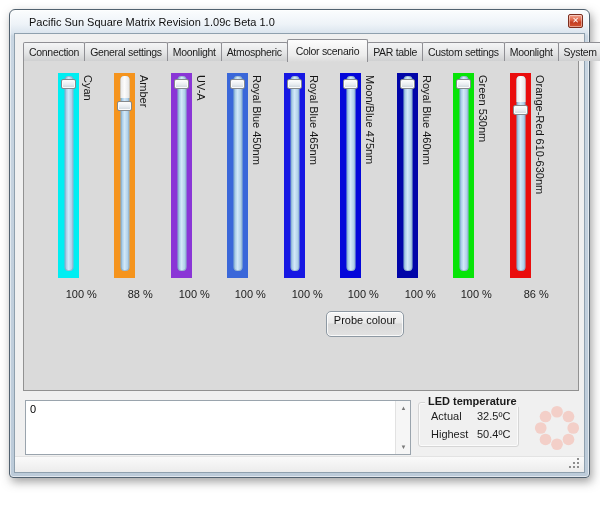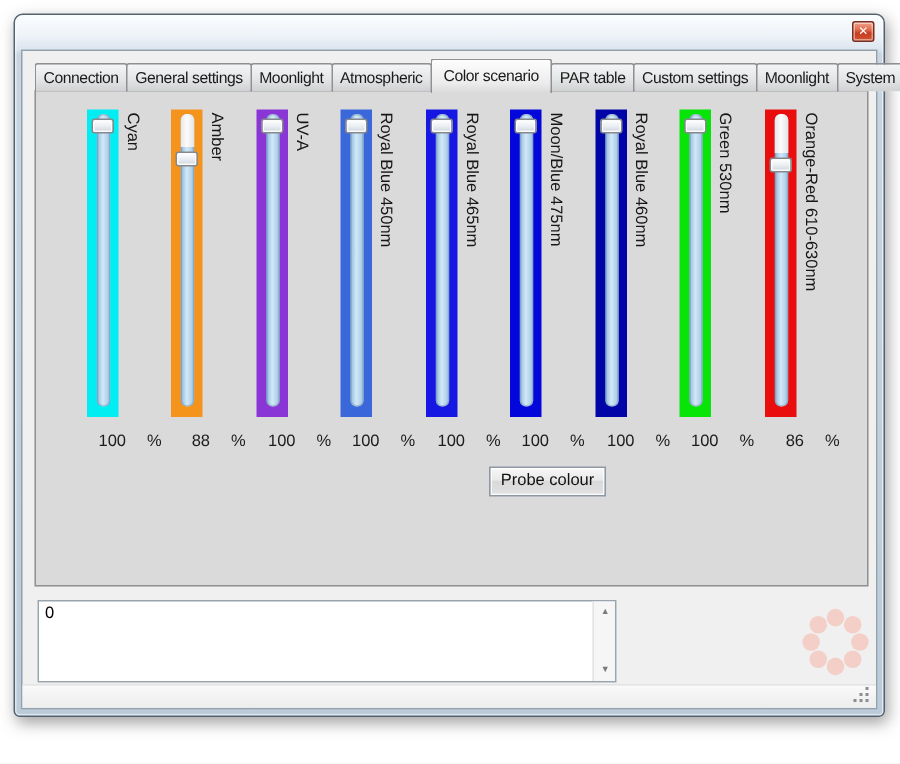--- a/index.html
+++ b/index.html
@@ -37,26 +37,26 @@
   .track{position:absolute;left:50%;transform:translateX(-50%);top:3px;bottom:7px;width:9px;
     border-radius:4px;background:linear-gradient(90deg,#8db9dd,#d2e8f8 45%,#9ec3e1);
     box-shadow:inset 0 0 0 1px rgba(90,120,150,.35);cursor:pointer;}
   .track-empty{position:absolute;left:0;top:0;width:100%;height:0;border-radius:4px 4px 0 0;
     background:linear-gradient(90deg,#e8e8e8,#fcfcfc 45%,#e4e4e4);}
   .thumb{position:absolute;left:50%;transform:translateX(-50%);top:3px;width:15px;height:10px;
     background:linear-gradient(#ffffff,#e9edf1 55%,#ccd4da);border:1px solid #85898d;
     border-radius:2px;box-shadow:inset 0 0 0 1px #fbfbfb;cursor:grab;}
   .vlabel{position:absolute;left:24px;top:2px;writing-mode:vertical-rl;font-size:11px;
     color:#161616;white-space:nowrap;}
-  .pct{position:absolute;top:215px;left:4px;display:flex;gap:14px;font-size:11px;color:#1c1c1c;white-space:nowrap;}
+  .pct{position:absolute;top:215px;left:4px;display:flex;gap:3px;font-size:11px;color:#1c1c1c;white-space:nowrap;}
   .pct .num{display:inline-block;width:22px;text-align:right;}
 
   
-  .btn{position:absolute;width:78px;height:20px;font-size:11px;color:#111;text-align:center;
-    line-height:17px;border:1px solid #8e99a3;border-radius:0;cursor:pointer;
+  .btn{position:absolute;width:78px;height:26px;font-size:11px;color:#111;text-align:center;
+    line-height:17px;border:1px solid #8e99a3;border-radius:5px;cursor:pointer;
     background:linear-gradient(#f7f7f7,#e9e9e9 45%,#d9d9d9 50%,#e2e2e2);
     box-shadow:inset 0 0 0 1px rgba(255,255,255,.8);}
 
   
   .logbox{position:absolute;left:10px;top:366px;width:386px;height:55px;background:#ffffff;
     border:1px solid #9aa4ad;font-size:11px;color:#000;}
   .logtext{position:absolute;left:4px;top:2px;}
   .logscroll{position:absolute;right:0;top:0;bottom:0;width:15px;background:#f6f6f6;
     border-left:1px solid #e2e2e2;}
   .scrollarrow{position:absolute;left:0;width:15px;height:12px;font-size:6px;color:#7a7a7a;
@@ -78,20 +78,23 @@
   .statusstrip{position:absolute;left:0;right:0;bottom:0;height:16px;
     background:linear-gradient(#fafafa,#ececec);border-top:1px solid #e3e3e3;}
   .grip{position:absolute;right:5px;bottom:4px;width:2px;height:2px;background:#8d8d8d;
     box-shadow:-4px 0 #8d8d8d,-8px 0 #8d8d8d,0 -4px #8d8d8d,-4px -4px #8d8d8d,0 -8px #8d8d8d;
     cursor:nwse-resize;}
 </style>
 </head>
 <body>
 
 <div class="window">
+  <div class="titlebar">
+    <span>Pacific Sun Square Matrix Revision 1.09c Beta 1.0</span>
+  </div>
   <div class="closebtn">
     <span>✕</span>
   </div>
 
   <div class="client">
 
     <div class="tabstrip">
       <div class="tab">Connection</div>
       <div class="tab">General settings</div>
       <div class="tab">Moonlight</div>
@@ -235,20 +238,31 @@
     </div>
 
     <div class="logbox">
       <div class="logtext">0</div>
       <div class="logscroll">
         <div class="scrollarrow up">▲</div>
         <div class="scrollarrow down">▼</div>
       </div>
     </div>
 
+    <div class="groupbox">
+      <div class="grouptitle">LED temperature</div>
+      <div class="gb-row r1">
+        <span>Actual</span>
+        <span class="val">32.5ºC</span>
+      </div>
+      <div class="gb-row r2">
+        <span>Highest</span>
+        <span class="val">50.4ºC</span>
+      </div>
+    </div>
 
     <svg class="spinner" viewBox="0 0 48 48">
       <g fill="#f3cfc8">
         <circle cx="39" cy="24" r="5.4"></circle>
         <circle cx="34.6" cy="34.6" r="5.4"></circle>
         <circle cx="24" cy="39" r="5.4"></circle>
         <circle cx="13.4" cy="34.6" r="5.4"></circle>
         <circle cx="9" cy="24" r="5.4"></circle>
         <circle cx="13.4" cy="13.4" r="5.4"></circle>
         <circle cx="24" cy="9" r="5.4"></circle>

